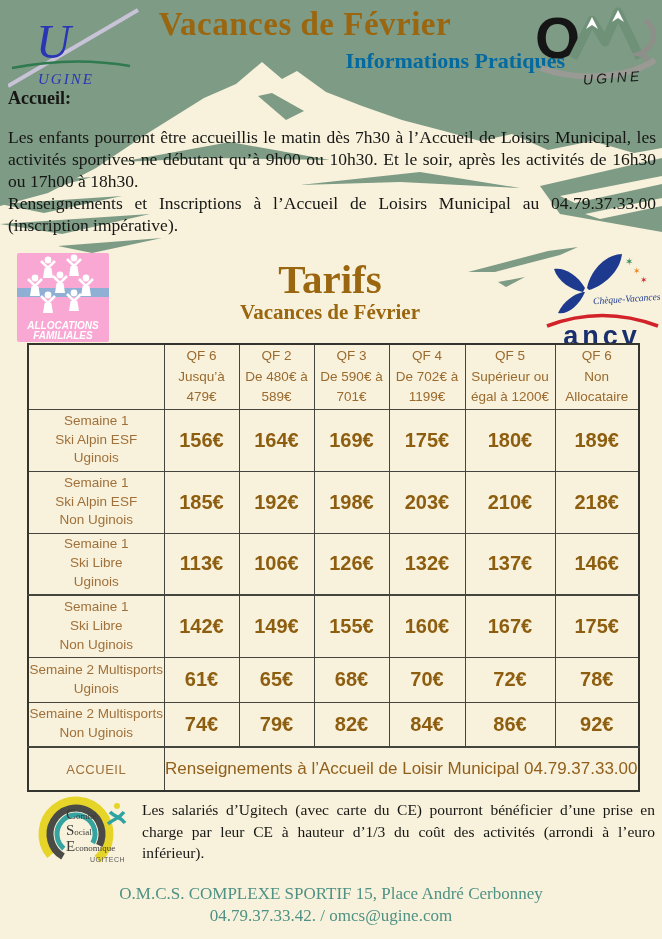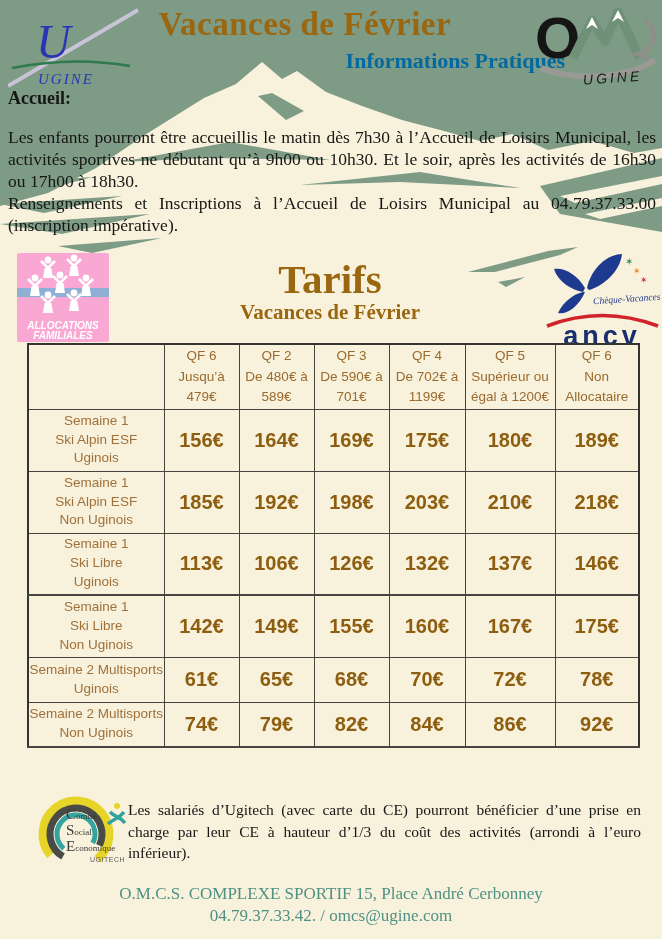--- a/index.html
+++ b/index.html
@@ -38,21 +38,21 @@
   td.thickL,th.thickL{border-left-width:2px;}
   tr.thickB td{border-bottom-width:2px;}
   td.acc-label{font-size:13px;color:#a0703a;letter-spacing:.5px;}
   td.acc-text{font-size:17px;color:#91601c;}
   
   .cse{left:28px;top:792px;width:108px;height:88px;}
   .cse-line{position:absolute;font-family:"Liberation Serif",serif;font-size:9px;color:#3a3a38;line-height:12px;}
   .cse-line::first-letter{font-size:15px;}
   .cse-brand{position:absolute;font-family:"Liberation Sans",sans-serif;font-size:7px;
     letter-spacing:.5px;color:#58585a;}
-  .ce-text{left:128px;top:799px;width:513px;font-size:15.5px;line-height:21.5px;
+  .ce-text{left:142px;top:799px;width:513px;font-size:15.5px;line-height:21.5px;
     color:#161614;text-align:justify;}
   .address{left:0;top:884px;width:662px;text-align:center;font-size:17px;color:#4f9184;}
   .contact{left:0;top:906px;width:662px;text-align:center;font-size:17px;color:#4f9184;}
 </style>
 </head>
 <body>
 
 <svg id="art" width="662" height="300" viewBox="0 0 662 300">
   <rect x="0" y="0" width="662" height="216" fill="#7e9b85"></rect>
   <path fill="#f8f2dc" d="M0,206 L48,193 L96,168 L148,133 L204,98 L236,84 L262,62 L282,79 L297,71
@@ -251,20 +251,24 @@
     <tr style="height:45px" class="thickB">
       <td class="rowlabel">Semaine 2 Multisports
 Non Uginois</td>
       <td class="val">74€</td>
       <td class="val">79€</td>
       <td class="val">82€</td>
       <td class="val">84€</td>
       <td class="val thickL">86€</td>
       <td class="val thickL">92€</td>
     </tr>
+    <tr style="height:44px">
+      <td class="acc-label">ACCUEIL</td>
+      <td class="acc-text" colspan="6">Renseignements à l’Accueil de Loisir Municipal 04.79.37.33.00</td>
+    </tr>
   </tbody>
     </table>
 
   <div class="abs cse">
     <svg width="108" height="88" viewBox="0 0 108 88">
       <circle cx="48" cy="42" r="33" fill="none" stroke="#e6d428" stroke-width="9" stroke-dasharray="155 52" transform="rotate(140 48 42)"></circle>
       <circle cx="48" cy="42" r="26" fill="none" stroke="#4a4a46" stroke-width="7" stroke-dasharray="120 44" transform="rotate(120 48 42)"></circle>
       <circle cx="48" cy="42" r="19" fill="none" stroke="#35a3a0" stroke-width="5" stroke-dasharray="85 35" transform="rotate(130 48 42)"></circle>
       <g>
         <path d="M80,32 C86,26 90,28 96,20" stroke="#2fa3a0" stroke-width="3.5" fill="none"></path>

